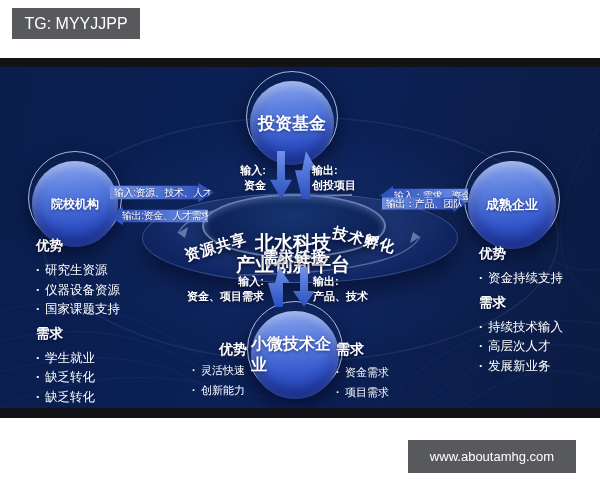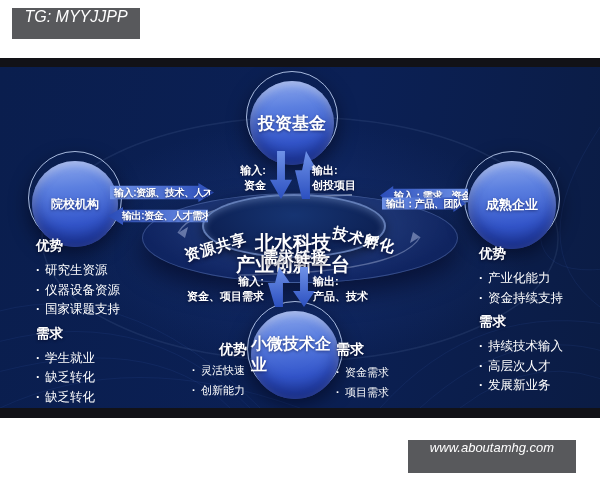--- a/index.html
+++ b/index.html
@@ -1,19 +1,19 @@
 <!DOCTYPE html>
 <html><head>
 <meta charset="utf-8">
 <style>
   * { margin:0; padding:0; box-sizing:border-box; }
   body { width:600px; height:480px; font-family:"Liberation Sans","DejaVu Sans",sans-serif; }
   .page { position:relative; width:600px; height:480px; background:#ffffff; overflow:hidden; }
 
-  .tag-bar { position:absolute; background:#58595c; color:#fff; display:flex; justify-content:center;font-style:italic; }
+  .tag-bar { position:absolute; background:#58595c; color:#fff; display:flex; align-items:center; justify-content:center; }
   .tag-top { left:12px; top:8px; width:128px; height:31px; font-size:16px; }
   .tag-bottom { left:408px; top:440px; width:168px; height:33px; font-size:13px; }
 
   .frame { position:absolute; left:0; top:58px; width:600px; height:360px; background:#121217; }
   .scene { position:absolute; left:0; top:9px; width:600px; height:341px; overflow:hidden; color:#fff;
     background:
       radial-gradient(ellipse 320px 170px at 50% 52%, rgba(45,80,170,.30), rgba(0,0,0,0) 72%),
       linear-gradient(100deg, #0a1e4e 0%, #0b2055 55%, #0b1c44 100%); }
 
   svg.decor { position:absolute; left:0; top:0; }
@@ -39,21 +39,21 @@
   .node-inner { width:100%; height:100%; border-radius:50%; display:flex; align-items:center; justify-content:center;
     font-weight:bold; text-shadow:0 1px 3px rgba(0,0,40,.5);
     background:linear-gradient(175deg, #90aaec 0%, #5c80e0 32%, #3457cc 72%, #2444b0 100%);
     box-shadow:inset 0 -10px 16px rgba(10,20,90,.55), inset 0 3px 8px rgba(235,242,255,.5);margin-top:6px; }
   .node-fund    { left:246px; top:4px;   width:92px; height:92px; font-size:17px; }
   .node-academy { left:28px;  top:84px;  width:94px; height:94px; font-size:12px; }
   .node-mature  { left:464px; top:84px;  width:96px; height:96px; font-size:13px; }
   .node-micro   { left:247px; top:234px; width:96px; height:96px; font-size:16px; }
 
   
-  .harrow { position:absolute; display:flex; align-items:center; font-weight:bold; font-size:10px;
+  .harrow { position:absolute; display:flex; align-items:center; font-weight:normal; font-size:10px;
     letter-spacing:-0.4px; white-space:nowrap; text-shadow:0 1px 2px rgba(0,0,30,.6); }
   .harrow.to-right { background:linear-gradient(90deg, #6f92e8, #2a4cb8); padding:0 14px 0 4px;
     clip-path:polygon(0 15%, 85% 15%, 85% 0, 100% 50%, 85% 100%, 85% 85%, 0 85%); }
   .harrow.to-left  { background:linear-gradient(270deg, #6f92e8, #2a4cb8); padding:0 4px 0 14px;
     clip-path:polygon(100% 15%, 15% 15%, 15% 0, 0 50%, 15% 100%, 15% 85%, 100% 85%); }
   .ha-academy-in  { left:110px; top:116px; width:104px; height:19px; }
   .ha-academy-out { left:108px; top:140px; width:100px; height:18px; }
   .ha-mature-in   { left:380px; top:119px; width:88px;  height:19px; }
   .ha-mature-out  { left:382px; top:128px; width:84px;  height:17px; }
 
@@ -180,21 +180,20 @@
         <div class="list-item">仪器设备资源</div>
         <div class="list-item">国家课题支持</div>
         <div class="list-title mt">需求</div>
         <div class="list-item">学生就业</div>
         <div class="list-item">缺乏转化</div>
         <div class="list-item">缺乏转化</div>
       </div>
 
       <div class="list list-mature">
         <div class="list-title">优势</div>
-        <div class="list-item">产业化能力</div>
         <div class="list-item">资金持续支持</div>
         <div class="list-title mt">需求</div>
         <div class="list-item">持续技术输入</div>
         <div class="list-item">高层次人才</div>
         <div class="list-item">发展新业务</div>
       </div>
 
       <div class="blabel bl-adv-title">优势</div>
       <div class="list blist bl-adv-items">
         <div class="list-item">灵活快速</div>

